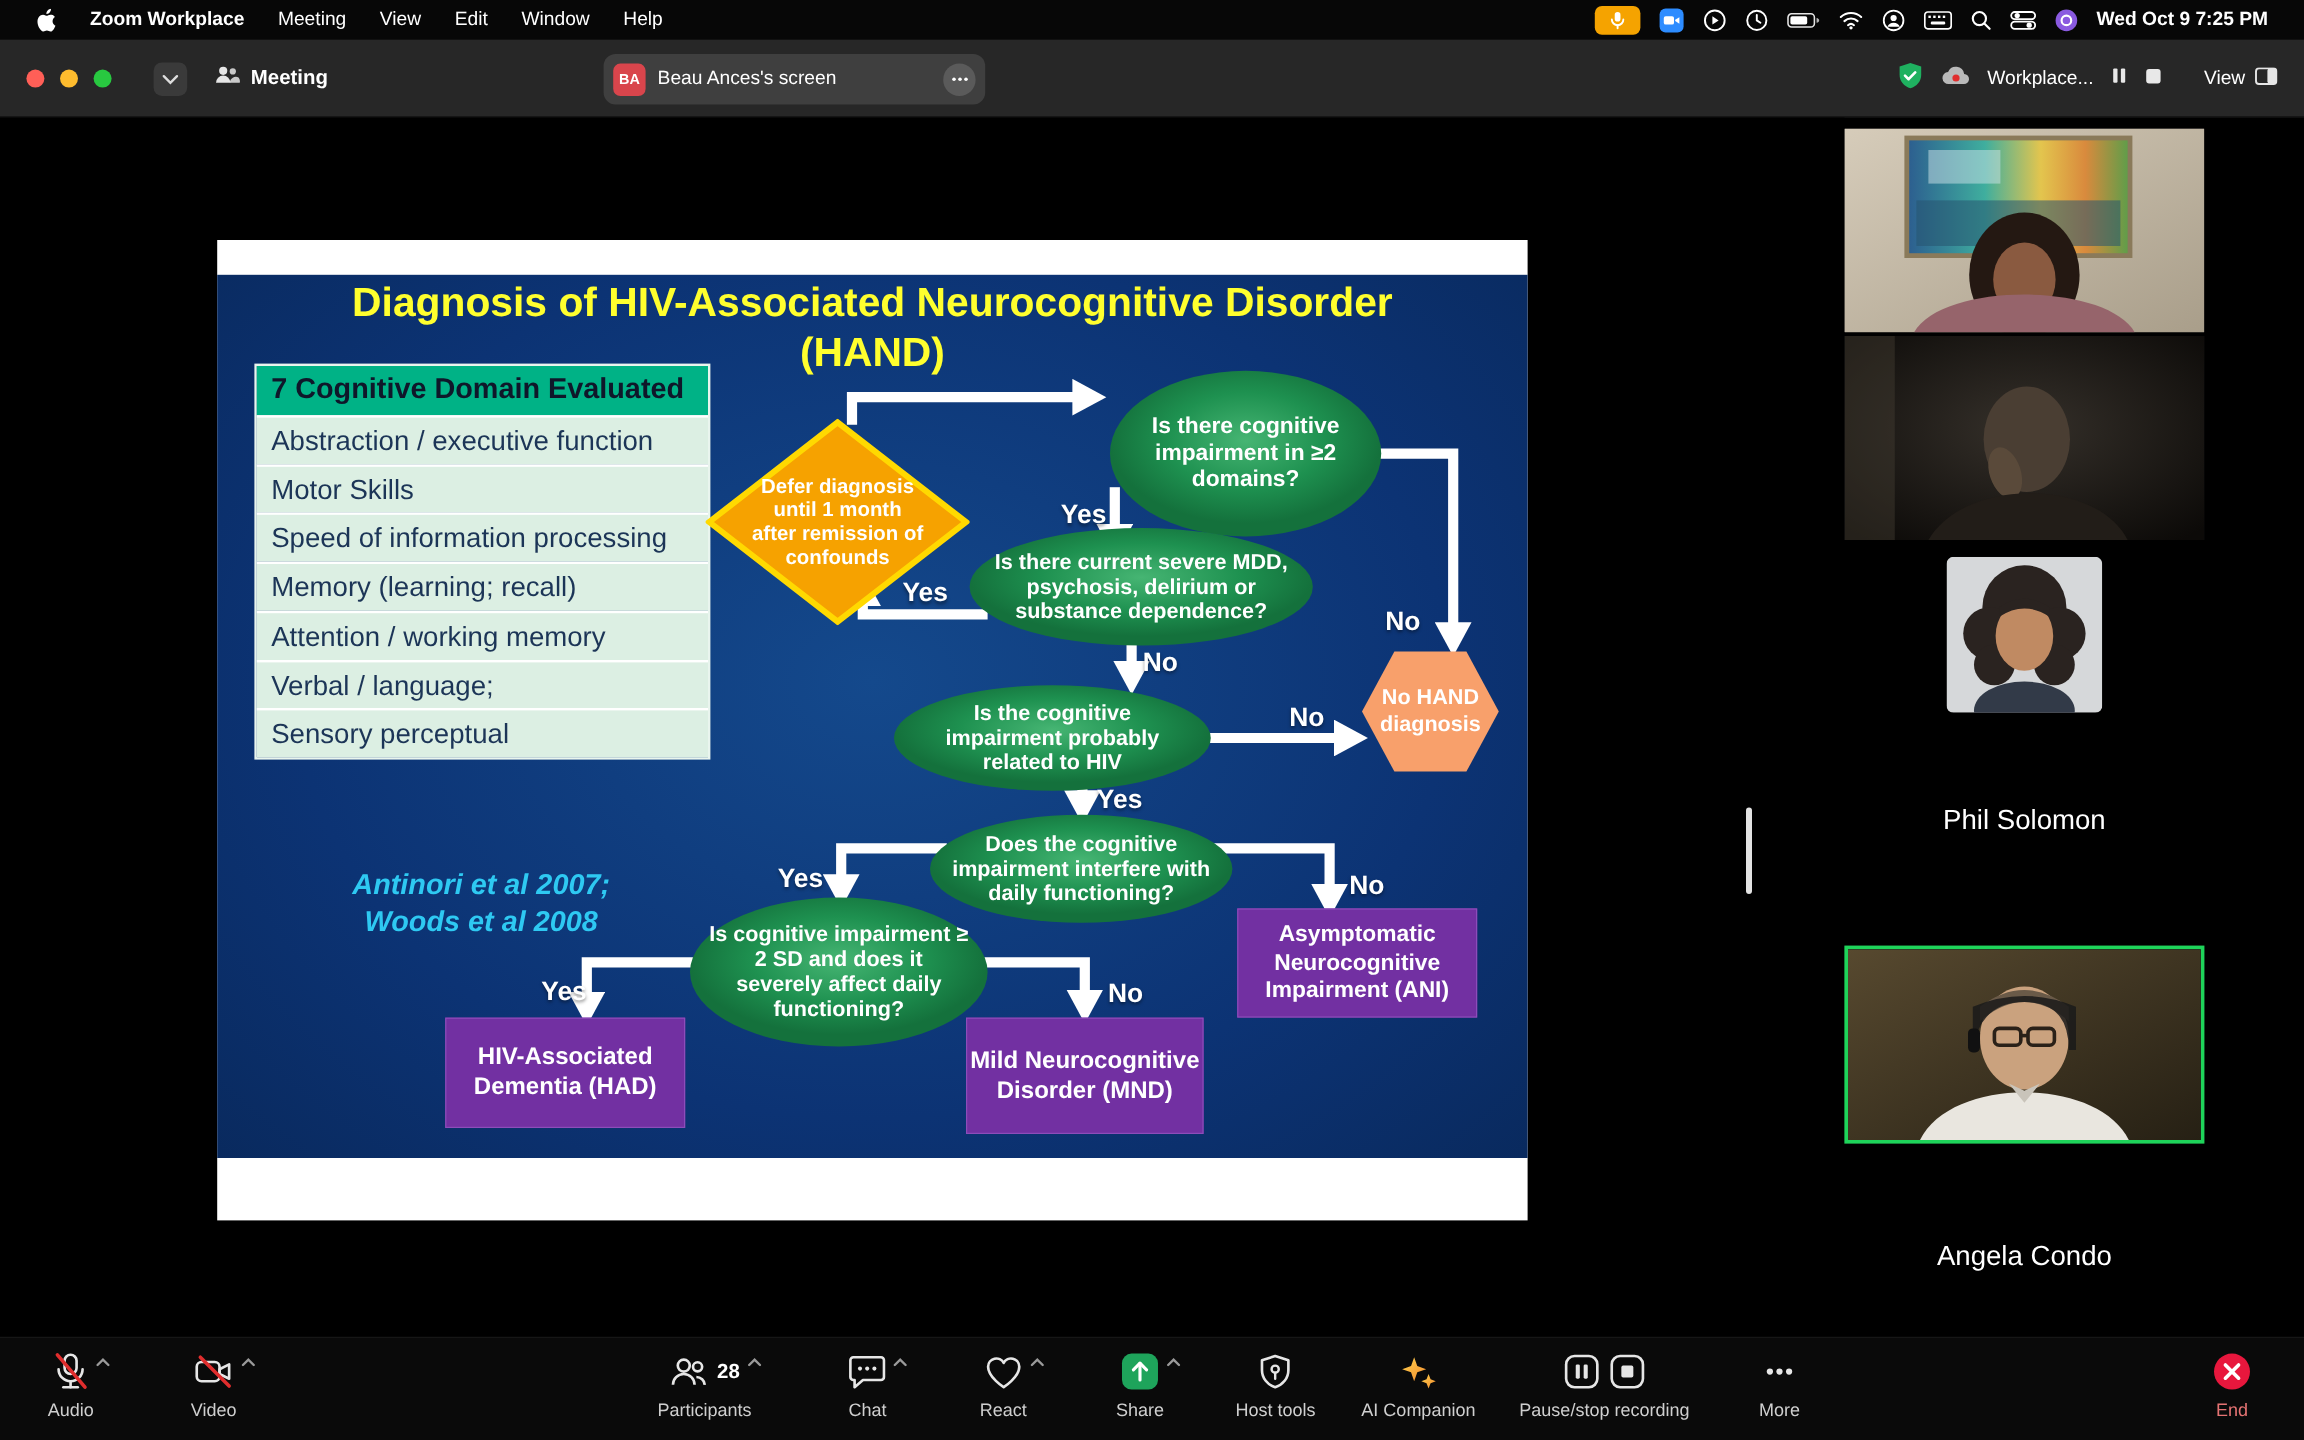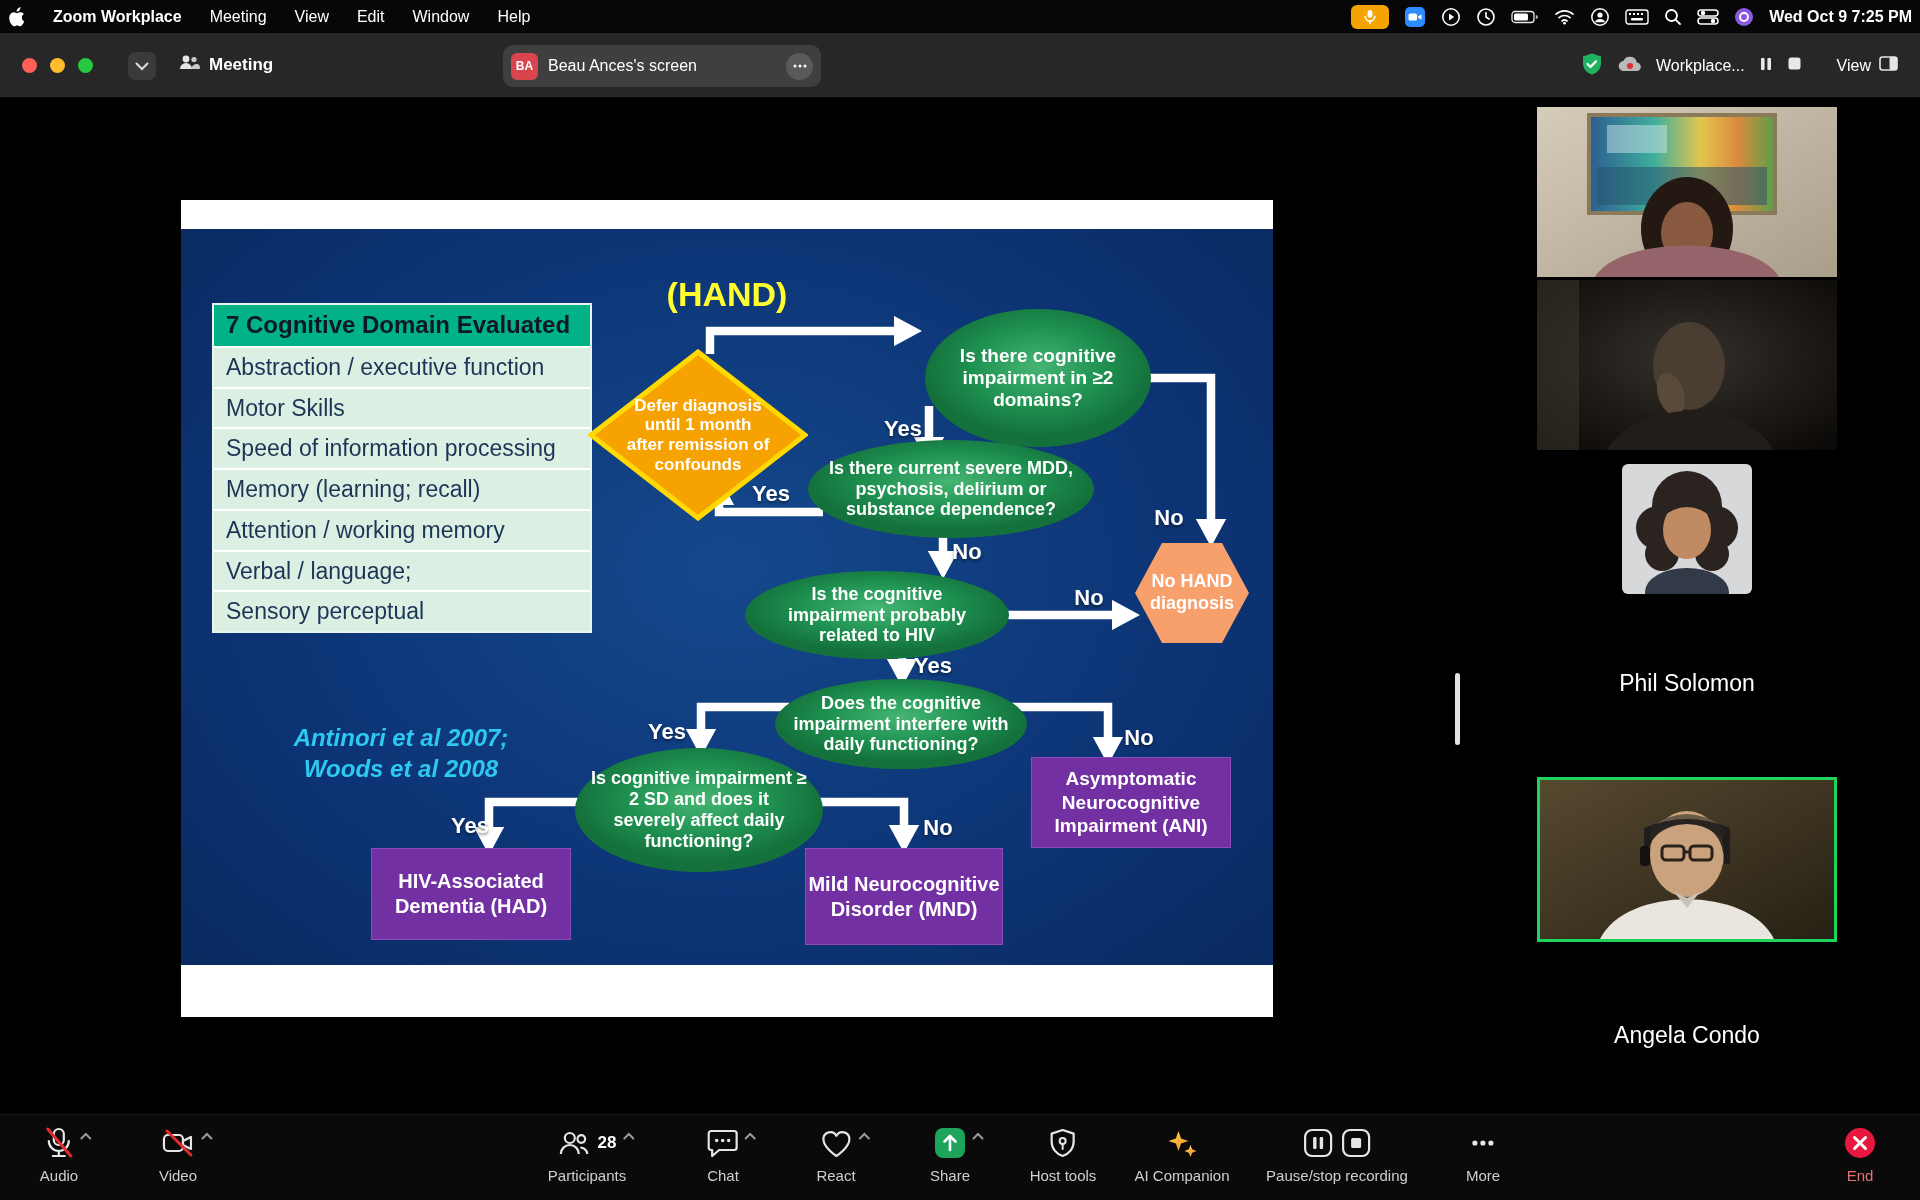--- a/index.html
+++ b/index.html
@@ -2,21 +2,21 @@
 <html><head>
 <meta charset="utf-8">
 <style>
   * { margin:0; padding:0; box-sizing:border-box; }
   html,body { background:#000; }
   body { font-family:"Liberation Sans", sans-serif; }
   .screen { position:relative; width:1920px; height:1200px; background:#000; overflow:hidden; }
 
   
   .menubar { position:absolute; top:0; left:0; right:0; height:33px; background:#070707;
-             display:flex; align-items:center; padding:0 8px; color:#fff; }
+             display:flex; align-items:center; padding:0 30px; color:#fff; }
   .menubar .left { display:flex; align-items:center; gap:28px; }
   .menubar .app-name { font-weight:700; font-size:16px; }
   .menubar .mitem { font-size:16px; }
   .menubar .right { margin-left:auto; display:flex; align-items:center; gap:15px; }
   .menubar .clock { font-size:16px; font-weight:600; white-space:nowrap; }
   .mic-pill { width:38px; height:24px; border-radius:6px; background:#f5a300; display:grid; place-items:center; }
   .st-ic { display:grid; place-items:center; }
 
   
   .titlebar { position:absolute; top:33px; left:0; right:0; height:65px; background:#272727; border-bottom:1px solid #0a0a0a; }
@@ -73,21 +73,21 @@
   #mnd { left:624px; top:648px; width:198px; height:97px; font-size:20px; }
   #ani { left:850px; top:557px; width:200px; height:91px; font-size:19px; }
 
   .flabel { position:absolute; transform:translate(-50%,-50%); color:#fff; font-weight:700; font-size:22px; text-shadow:0 2px 3px rgba(0,0,0,.45); }
 
   
   .sidebar { position:absolute; left:1537px; top:107px; width:300px; }
   .vtile { position:relative; width:300px; overflow:hidden; background:#101010; }
   .t1 { height:170px; }
   .t2 { height:170px; margin-top:3px; }
-  .cell { margin-top:1px; }
+  .cell { margin-top:12px; }
   .cell3 { height:312px; }
   .avatar-sq { width:130px; height:130px; margin:14px auto 0; border-radius:6px; overflow:hidden; }
   .p-name { color:#fff; font-size:23px; text-align:center; }
   .n3 { margin-top:76px; }
   .t4 { height:165px; border:3px solid #1ed45a; }
   .n4 { margin-top:80px; }
 
   
   .toolbar { position:absolute; left:0; right:0; bottom:0; height:86px; background:#0a0a0a; border-top:1px solid #161616; }
   .tb-item { position:absolute; top:11px; transform:translateX(-50%); display:flex; flex-direction:column; align-items:center; gap:7px; color:#cfcfcf; }
@@ -280,20 +280,21 @@
             </svg>
         </span>
       </span>
     </div>
   </div>
 
   <div class="mainarea">
     <div class="slide">
       <div class="board"></div>
 
+      <div class="slide-title">Diagnosis of HIV-Associated Neurocognitive Disorder</div>
       <div class="slide-title2">(HAND)</div>
 
       <div class="domain-table">
         <div class="thead">7 Cognitive Domain Evaluated</div>
         <div class="trow">Abstraction / executive function</div>
         <div class="trow">Motor Skills</div>
         <div class="trow">Speed of information processing</div>
         <div class="trow">Memory (learning; recall)</div>
         <div class="trow">Attention / working memory</div>
         <div class="trow">Verbal / language;</div>

